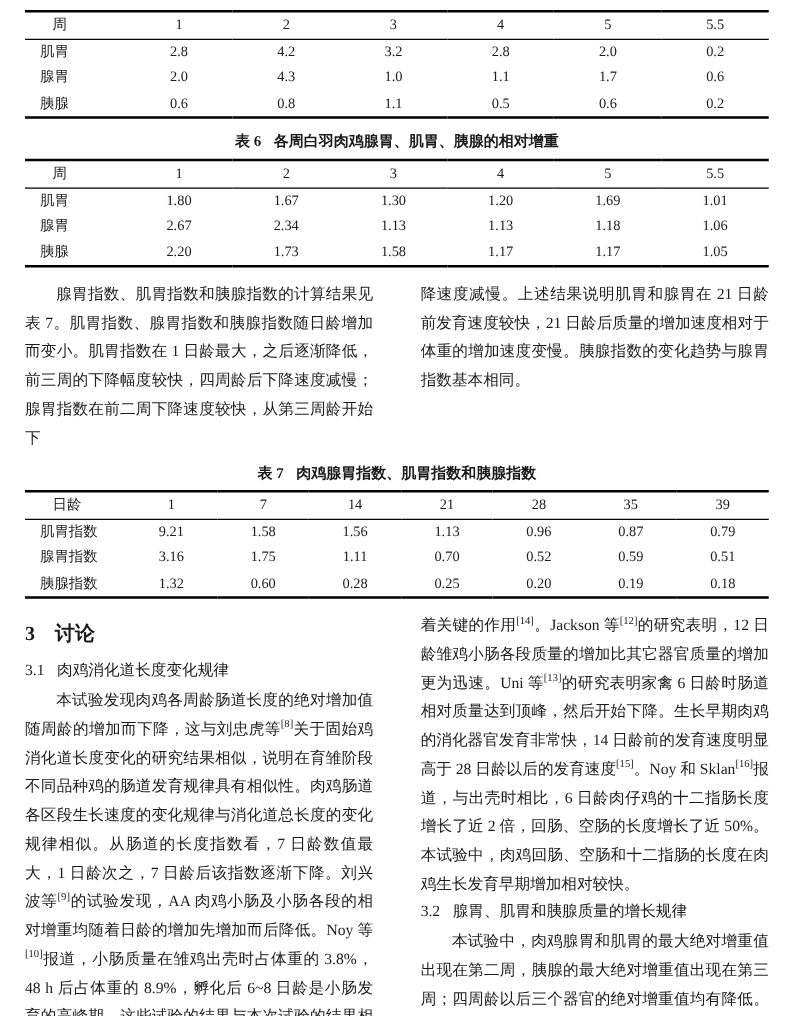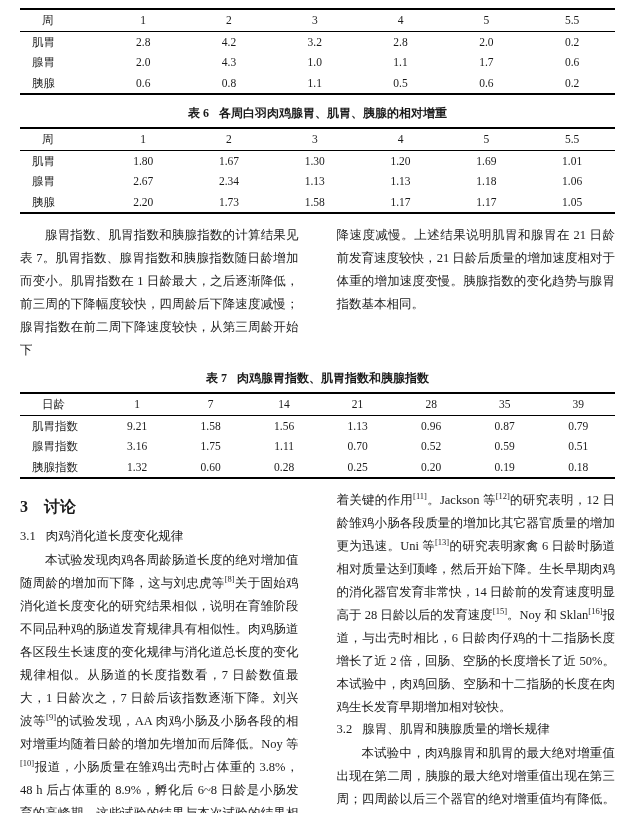--- a/index.html
+++ b/index.html
@@ -241,21 +241,21 @@
       <h2 class="sec-h">
         <span class="h-num">3</span><span>讨论</span>
       </h2>
       <h3 class="sub-h">
         <span class="h-num">3.1</span><span>肉鸡消化道长度变化规律</span>
       </h3>
       <p class="body-text indent">本试验发现肉鸡各周龄肠道长度的绝对增加值随周龄的增加而下降，这与刘忠虎等<sup>[8]</sup>关于固始鸡消化道长度变化的研究结果相似，说明在育雏阶段不同品种鸡的肠道发育规律具有相似性。肉鸡肠道各区段生长速度的变化规律与消化道总长度的变化规律相似。从肠道的长度指数看，7 日龄数值最大，1 日龄次之，7 日龄后该指数逐渐下降。刘兴波等<sup>[9]</sup>的试验发现，AA 肉鸡小肠及小肠各段的相对增重均随着日龄的增加先增加而后降低。Noy 等<sup>[10]</sup>报道，小肠质量在雏鸡出壳时占体重的 3.8%，48 h 后占体重的 8.9%，孵化后 6~8 日龄是小肠发育的高峰期。这些试验的结果与本次试验的结果相似。</p>
 
     </div>
     <div class="col">
-      <p class="body-text">着关键的作用<sup>[11]</sup>。Jackson 等<sup>[12]</sup>的研究表明，12 日龄雏鸡小肠各段质量的增加比其它器官质量的增加更为迅速。Uni 等<sup>[13]</sup>的研究表明家禽 6 日龄时肠道相对质量达到顶峰，然后开始下降。生长早期肉鸡的消化器官发育非常快，14 日龄前的发育速度明显高于 28 日龄以后的发育速度<sup>[15]</sup>。Noy 和 Sklan<sup>[16]</sup>报道，与出壳时相比，6 日龄肉仔鸡的十二指肠长度增长了近 2 倍，回肠、空肠的长度增长了近 50%。本试验中，肉鸡回肠、空肠和十二指肠的长度在肉鸡生长发育早期增加相对较快。</p>
+      <p class="body-text">着关键的作用<sup>[14]</sup>。Jackson 等<sup>[12]</sup>的研究表明，12 日龄雏鸡小肠各段质量的增加比其它器官质量的增加更为迅速。Uni 等<sup>[13]</sup>的研究表明家禽 6 日龄时肠道相对质量达到顶峰，然后开始下降。生长早期肉鸡的消化器官发育非常快，14 日龄前的发育速度明显高于 28 日龄以后的发育速度<sup>[15]</sup>。Noy 和 Sklan<sup>[16]</sup>报道，与出壳时相比，6 日龄肉仔鸡的十二指肠长度增长了近 2 倍，回肠、空肠的长度增长了近 50%。本试验中，肉鸡回肠、空肠和十二指肠的长度在肉鸡生长发育早期增加相对较快。</p>
       <h3 class="sub-h">
         <span class="h-num">3.2</span><span>腺胃、肌胃和胰腺质量的增长规律</span>
       </h3>
       <p class="body-text indent">本试验中，肉鸡腺胃和肌胃的最大绝对增重值出现在第二周，胰腺的最大绝对增重值出现在第三周；四周龄以后三个器官的绝对增重值均有降低。肌胃指数、腺胃指数和胰腺指数逐周下降。安永义等的试验发现，腺胃和肌胃的相对增重 4~7 日龄最高，肝和胰的相对增重 7~10 日龄最高，小肠的相对增重 7 日龄左右最高，这与本试验</p>
     </div>
   </section>
 
 </div>
 
 </body></html>

